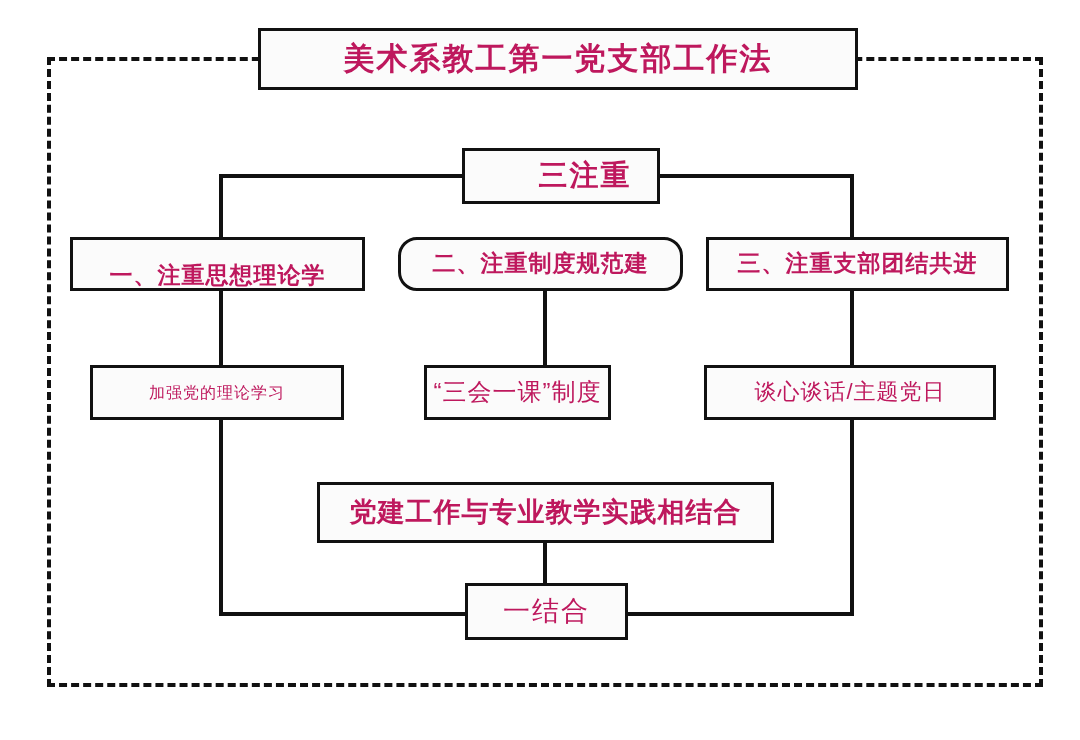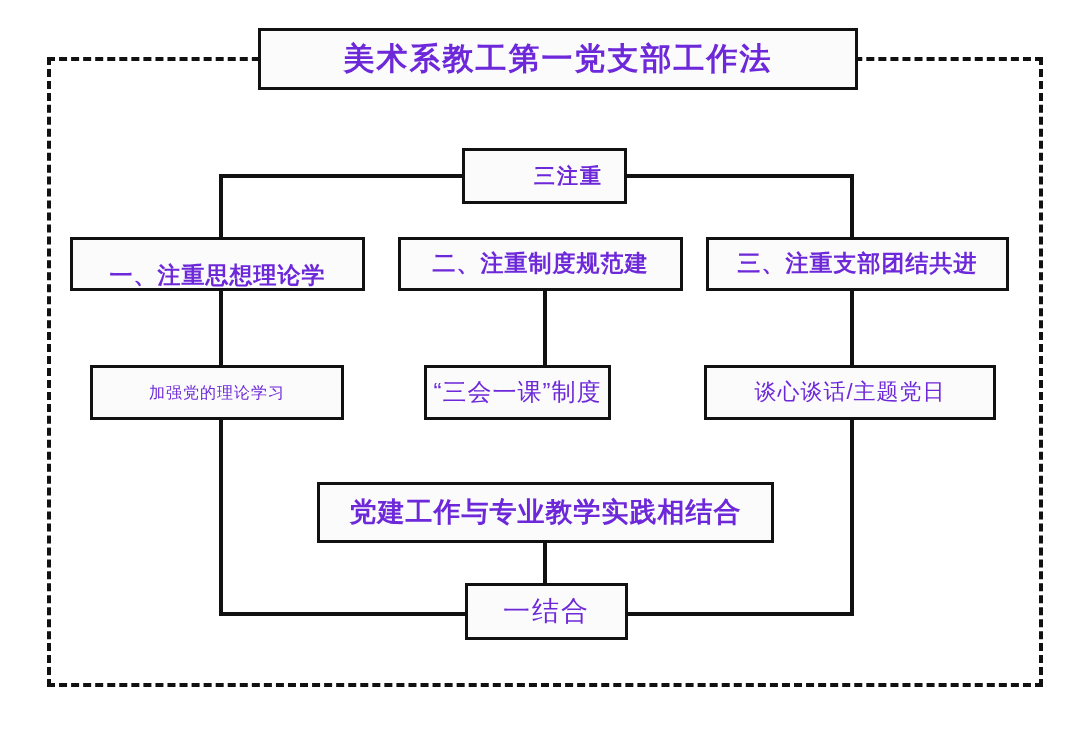--- a/index.html
+++ b/index.html
@@ -30,40 +30,40 @@
   }
   
   .node {
     position: absolute;
     box-sizing: border-box;
     border: 3px solid #111111;
     background: #fbfbfb;
     display: flex;
     align-items: center;
     justify-content: center;
-    color: #6d28d9;
+    color: #be185d;
     line-height: 1.1;
     white-space: nowrap;
     z-index: 3;
   }
   .node-title {
     left: 258px;
     top: 28px;
     width: 600px;
     height: 62px;
     font-size: 31px;
     font-weight: bold;
     letter-spacing: 2px;
   }
   .node-sanzhuzhong {
     left: 462px;
     top: 148px;
-    width: 165px;
+    width: 198px;
     height: 56px;
-    font-size: 21px;
+    font-size: 29px;
     font-weight: bold;
     letter-spacing: 2px;
     padding-left: 48px;
   }
   .node-p1 {
     left: 70px;
     top: 237px;
     width: 295px;
     height: 54px;
     font-size: 23px;
@@ -72,20 +72,21 @@
     align-items: flex-end;
   }
   .node-p2 {
     left: 398px;
     top: 237px;
     width: 285px;
     height: 54px;
     font-size: 23px;
     font-weight: bold;
     letter-spacing: 1px;
+    border-radius: 19px;
   }
   .node-p3 {
     left: 706px;
     top: 237px;
     width: 303px;
     height: 54px;
     font-size: 23px;
     font-weight: bold;
     letter-spacing: 1px;
   }

